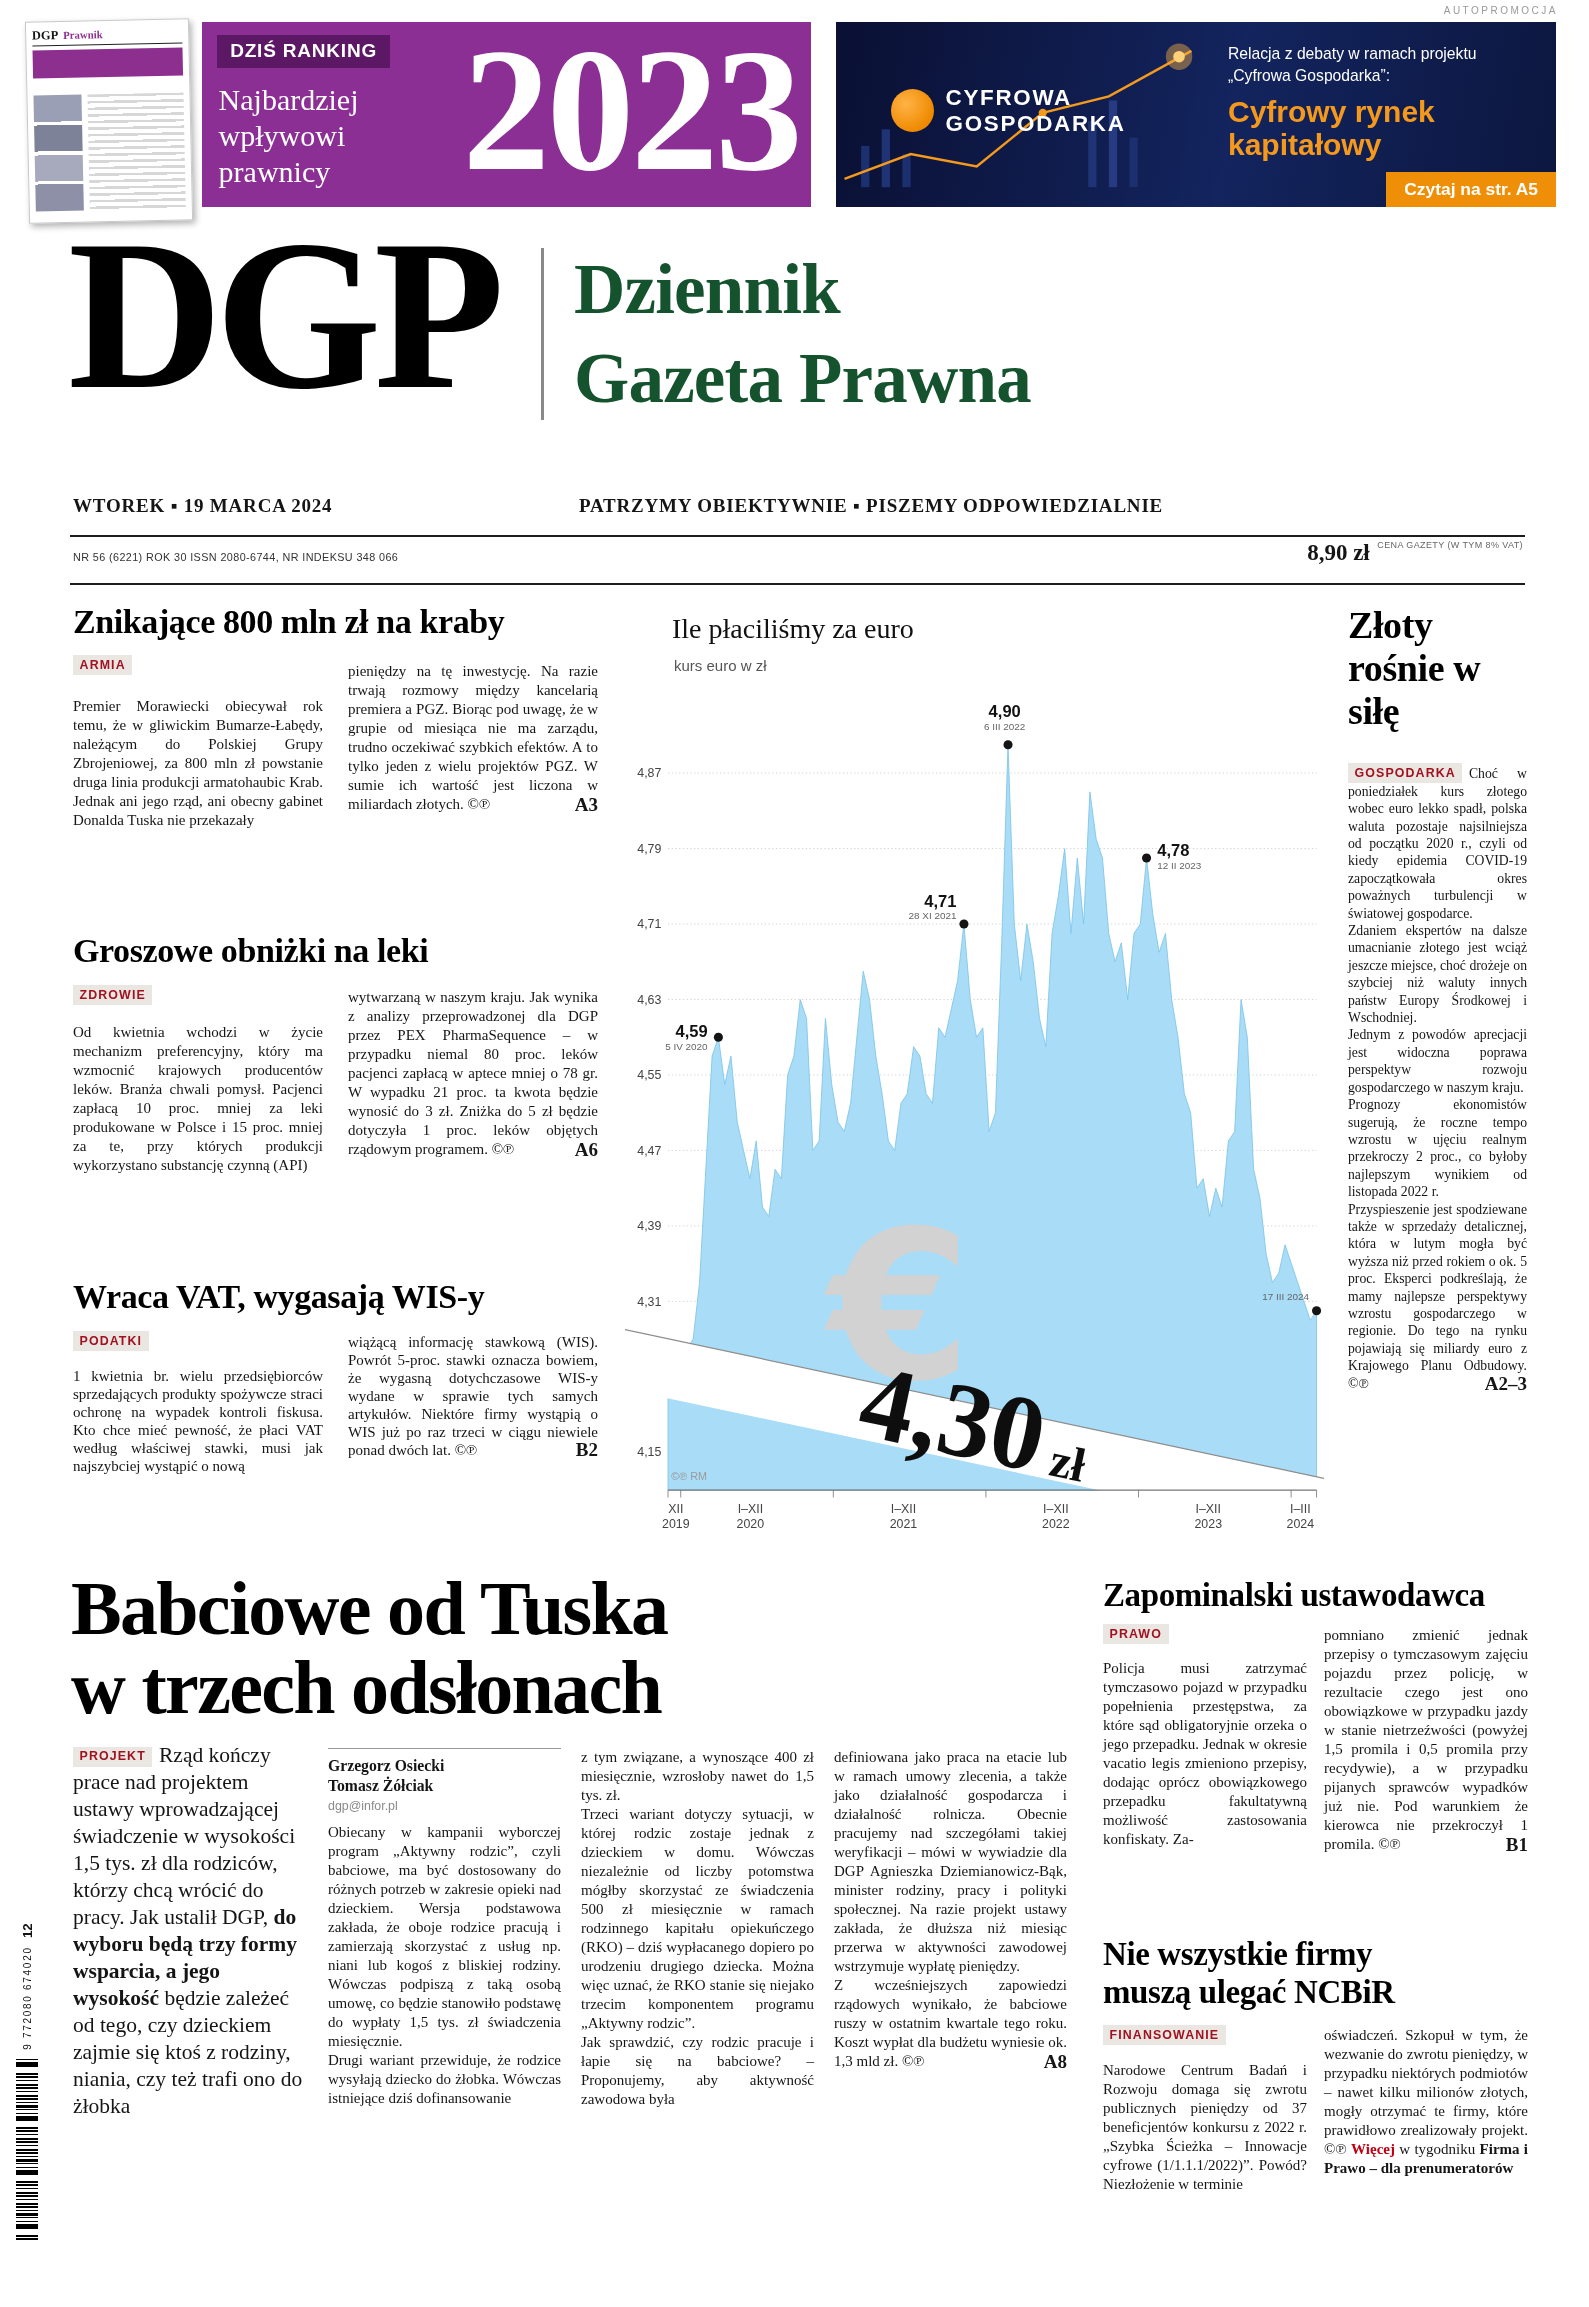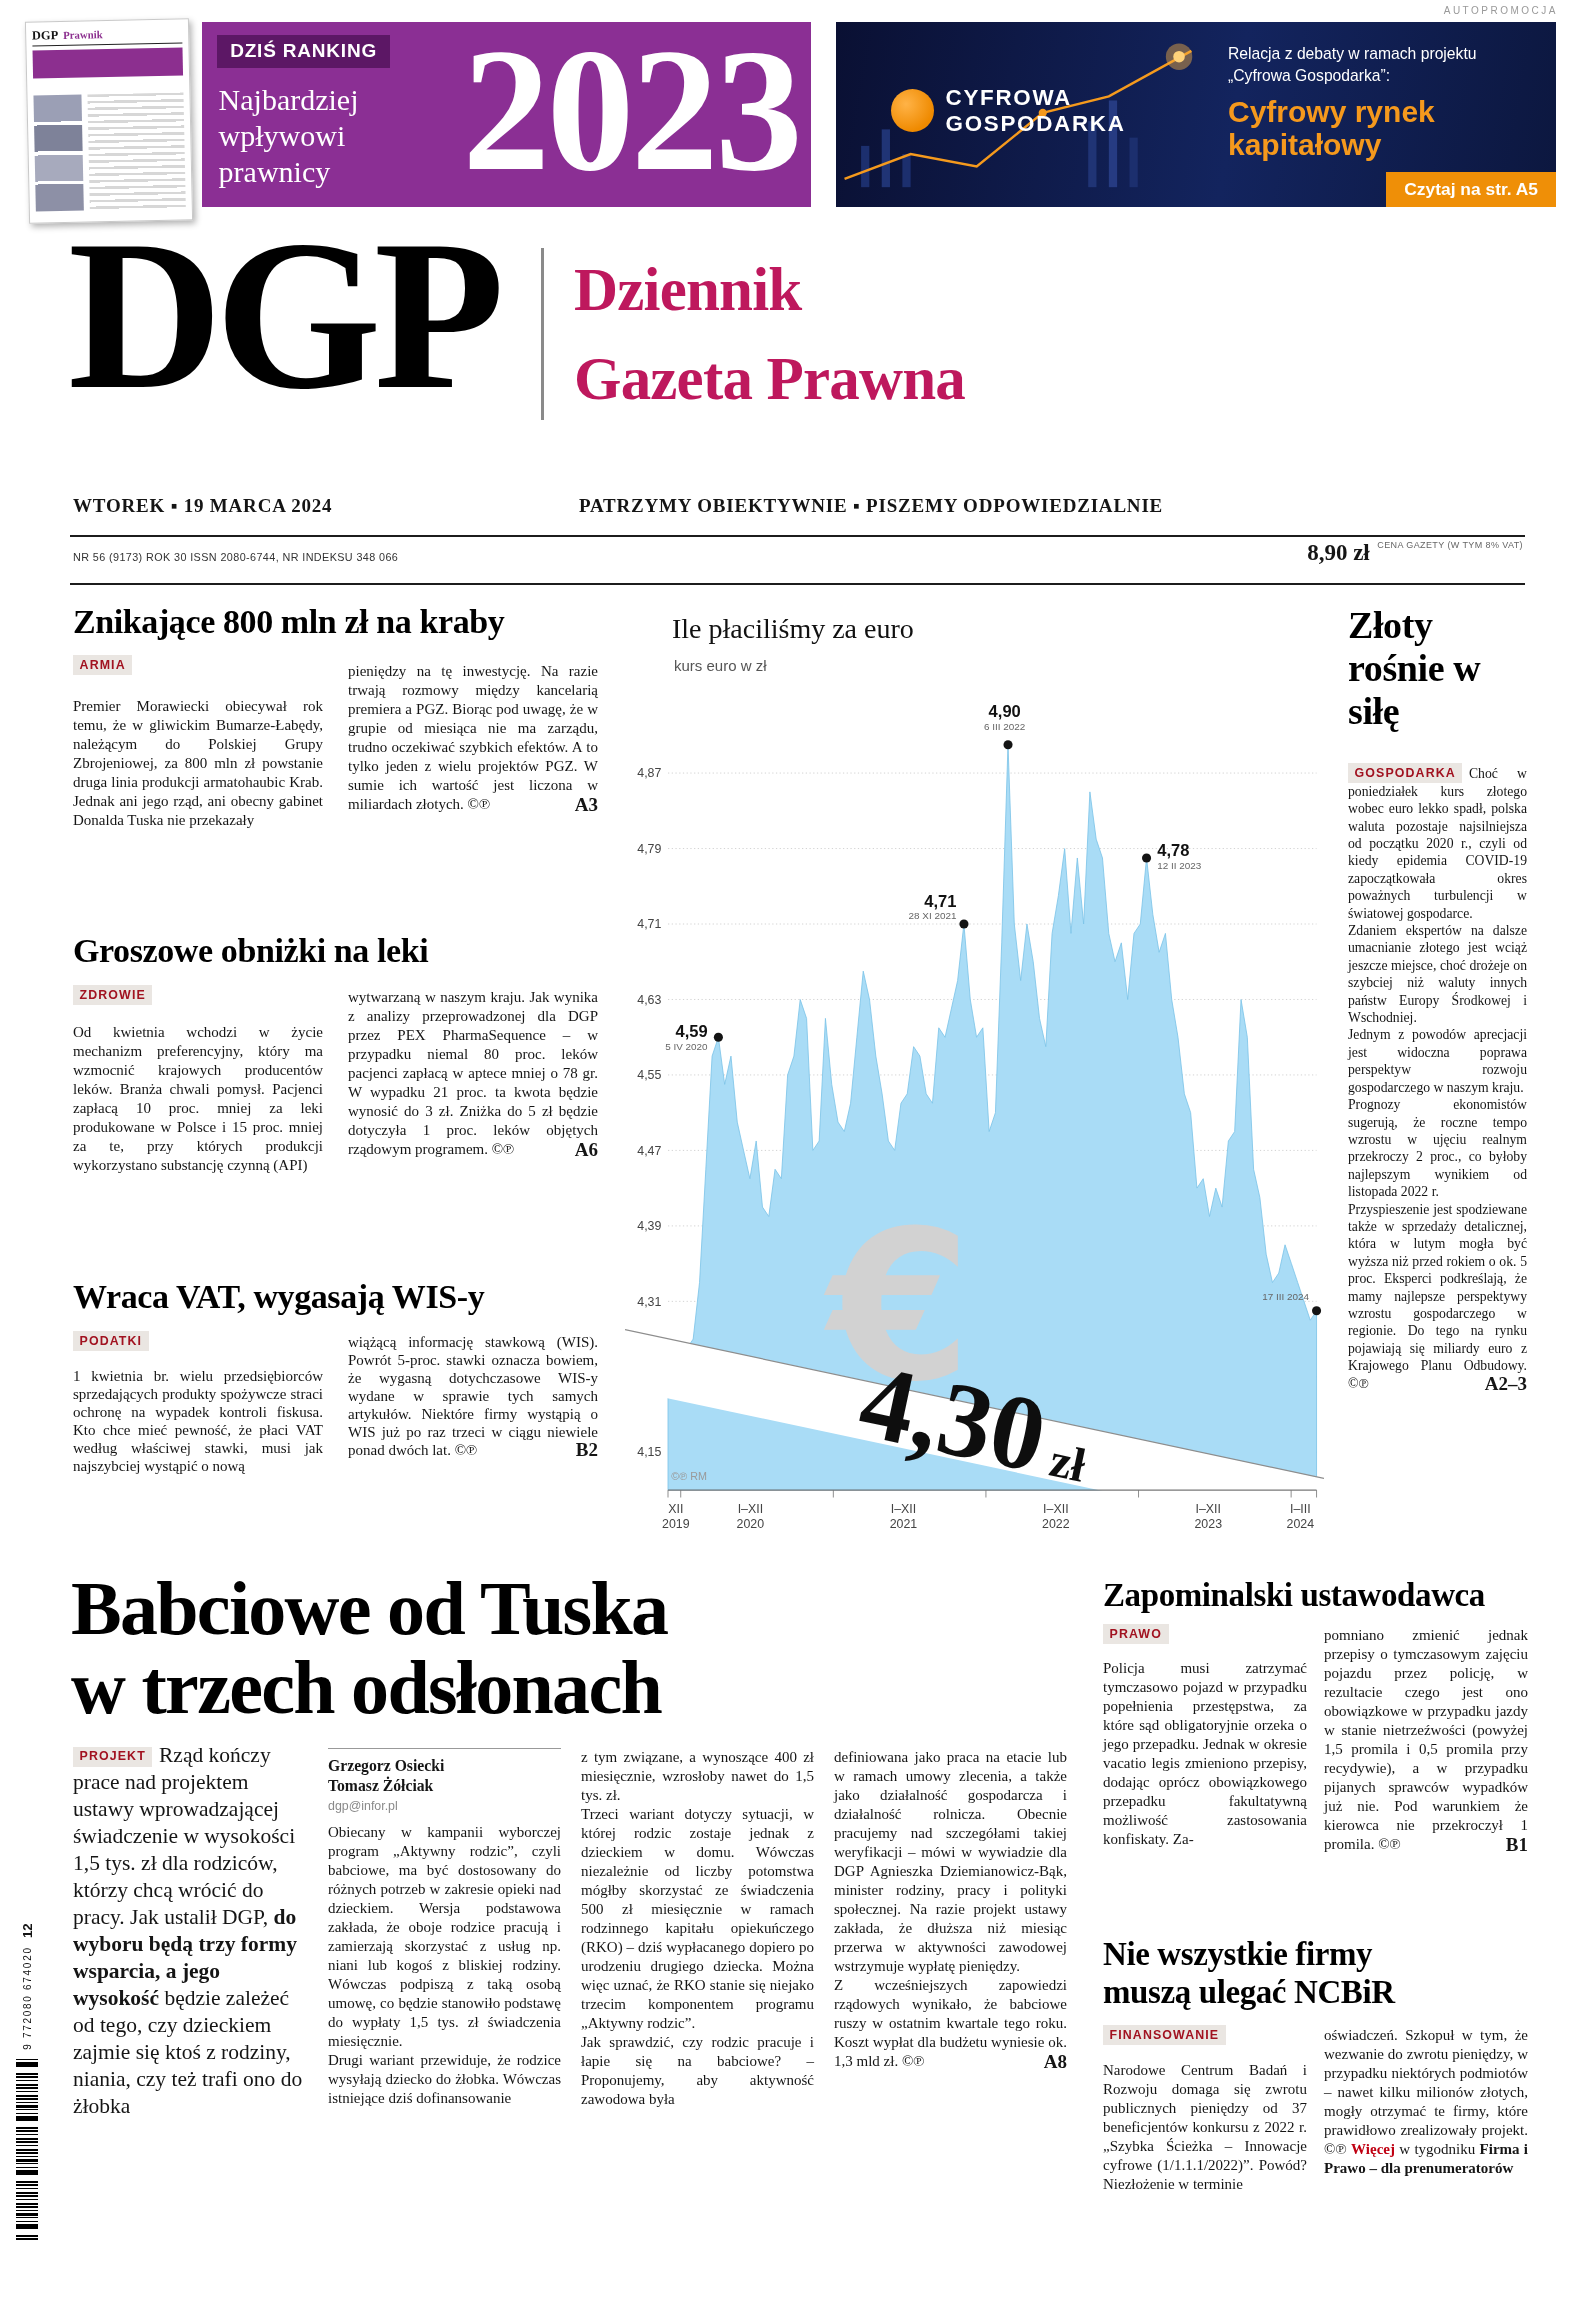--- a/index.html
+++ b/index.html
@@ -34,21 +34,21 @@
   .cg-dot{width:43px;height:43px;border-radius:50%;background:radial-gradient(circle at 35% 35%,#ffb347,#ef8a00 70%)}
   .cg-text{font:bold 22.4px/26px "Liberation Sans",sans-serif;letter-spacing:1.7px}
   .promo-intro{position:absolute;left:392px;top:21.5px;font:15.7px/21.5px "Liberation Sans",sans-serif}
   .promo-title{position:absolute;left:392px;top:73px;font:bold 30px/33px "Liberation Sans",sans-serif;color:#f5991d}
   .promo-cta{position:absolute;right:0;bottom:0;background:#ef8f07;color:#fff;
         font:bold 17.4px "Liberation Sans",sans-serif;padding:6.6px 18px}
 
   
   .logo-dgp{left:68px;top:225px;font-weight:bold;font-size:214px;line-height:180px;letter-spacing:-7.5px;color:#000}
   .mast-divider{left:541px;top:248px;width:2.5px;height:172px;background:#8a8a8a}
-  .mast-name{left:574px;top:245px;font-weight:bold;font-size:61px;line-height:89px;color:#be185d;letter-spacing:-0.8px}
+  .mast-name{left:574px;top:245px;font-weight:bold;font-size:71px;line-height:89px;color:#14532d;letter-spacing:-0.8px}
   .daterow{top:495px;left:73px;font-weight:bold;font-size:19px;letter-spacing:0.8px}
   .motto{top:495px;left:579px;font-weight:bold;font-size:19px;letter-spacing:0.8px}
   .rule{left:70px;width:1455px;height:1.7px;background:#1c1c1c}
   .rule1{top:535px}.rule2{top:583px}
   .issue-info{top:551px;left:73px;font:10.8px "Liberation Sans",sans-serif;letter-spacing:0.4px;color:#333}
   .pricebox{top:540px;right:66px;display:flex;align-items:flex-start;gap:7.5px}
   .price{font-weight:bold;font-size:23px}
   .price-note{font:9px "Liberation Sans",sans-serif;color:#666;letter-spacing:0.4px}
 
   
@@ -182,21 +182,21 @@
     <div class="promo-cta">Czytaj na str. A5</div>
   </div>
 
   <div class="abs logo-dgp">DGP</div>
   <div class="abs mast-divider"></div>
   <div class="abs mast-name preline">Dziennik
 Gazeta Prawna</div>
   <div class="abs daterow">WTOREK ▪ 19 MARCA 2024</div>
   <div class="abs motto">PATRZYMY OBIEKTYWNIE ▪ PISZEMY ODPOWIEDZIALNIE</div>
   <div class="abs rule rule1"></div>
-  <div class="abs issue-info">NR 56 (9173) ROK 30 ISSN 2080-6744, NR INDEKSU 348 066</div>
+  <div class="abs issue-info">NR 56 (6221) ROK 30 ISSN 2080-6744, NR INDEKSU 348 066</div>
   <div class="abs pricebox">
     <span class="price">8,90 zł</span>
     <span class="price-note">CENA GAZETY (W TYM 8% VAT)</span>
   </div>
   <div class="abs rule rule2"></div>
 
   <div class="abs hl hl40 t-kraby">Znikające 800 mln zł na kraby</div>
   <div class="abs k-kraby"><span class="kicker">ARMIA</span></div>
   <p class="col kraby-c1">Premier Morawiecki obiecywał rok temu, że w gliwickim Bumarze-Łabędy, należącym do Polskiej Grupy Zbrojeniowej, za 800 mln zł powstanie druga linia produkcji armatohaubic Krab. Jednak ani jego rząd, ani obecny gabinet Donalda Tuska nie przekazały</p>
   <p class="col kraby-c2">

